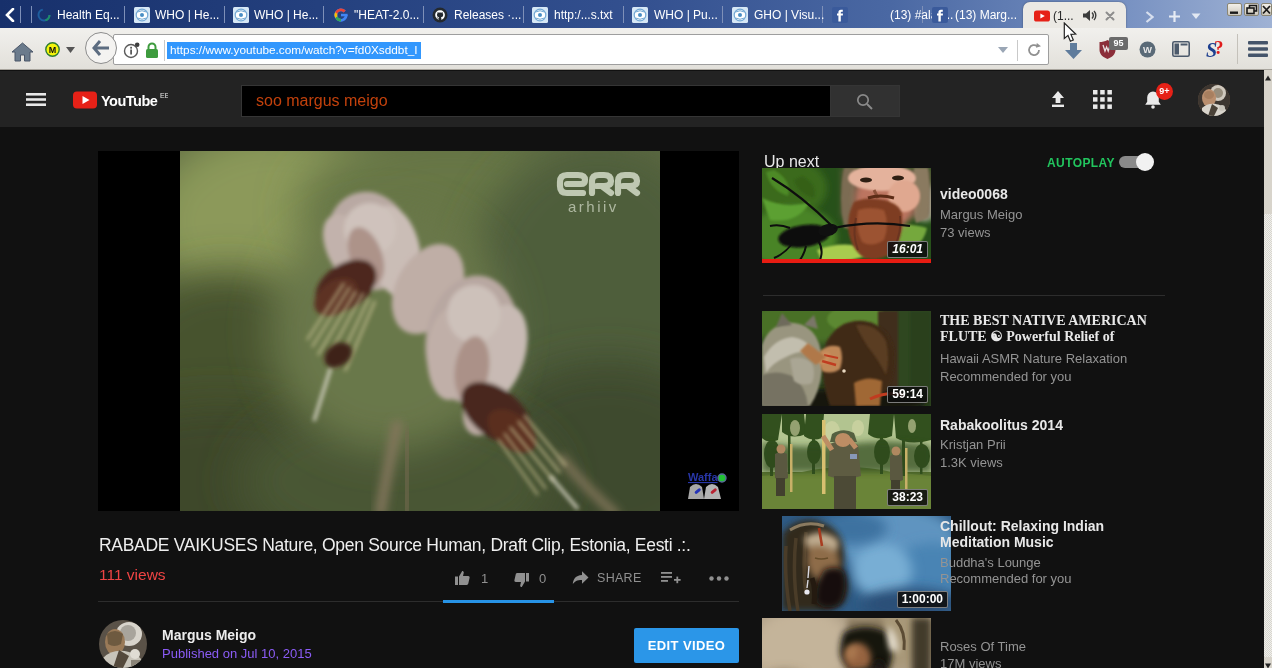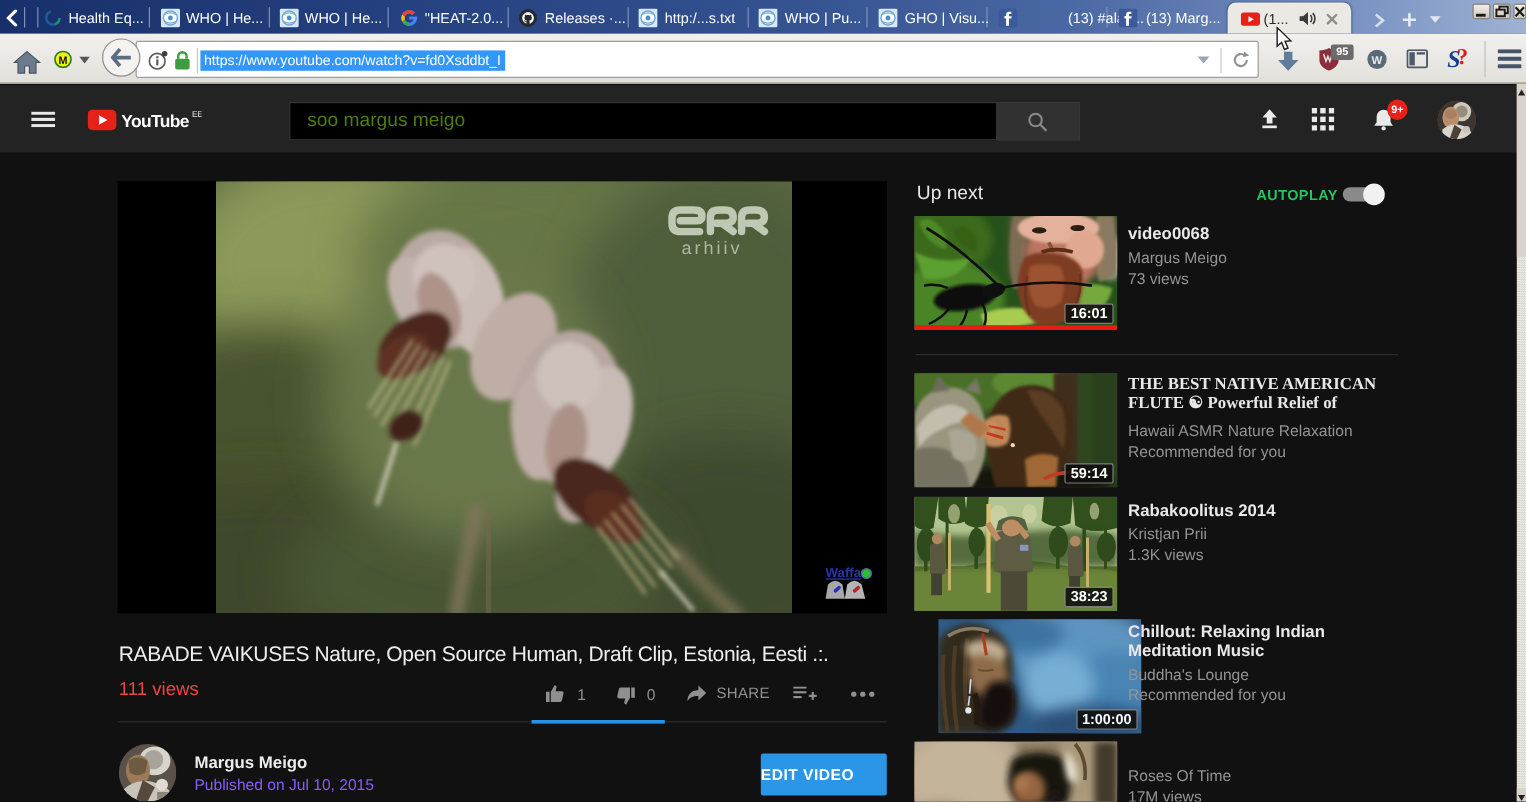--- a/index.html
+++ b/index.html
@@ -17,36 +17,36 @@
   .winbtn { position:absolute; top:3px; width:15px; height:13px; background:linear-gradient(#f2efe9,#cdc8bc); border:1px solid #8a8674; border-radius:2px; color:#1c1c1c; font-size:10px; line-height:11px; text-align:center; font-weight:bold; }
 
   #navbar { left:0; top:28px; width:1272px; height:42px;
     background:linear-gradient(#f1f0ed,#e2e0da); border-bottom:1px solid #a8a49c; }
   #urlbar { position:absolute; left:113px; top:6px; width:936px; height:31px; background:#fff; border:1px solid #9e9e9e; border-radius:2px; }
   #backbtn { position:absolute; left:85px; top:4px; width:32px; height:32px; border-radius:50%; background:#f4f3f1; border:1px solid #8d8d8d; }
   #urlsel { position:absolute; left:53px; top:7px; height:17px; background:#3297fd; color:#fff; font-size:11.8px; line-height:17px; padding:0 3px; white-space:nowrap; }
 
   
   #masthead { left:0; top:71px; width:1272px; height:56px; background:#232323; }
-  #searchbox { position:absolute; left:241px; top:14px; width:590px; height:32px; background:#000; border:1px solid #353535; color:#4d7c0f; font-size:16px; line-height:30px; padding-left:14px; }
+  #searchbox { position:absolute; left:241px; top:14px; width:590px; height:32px; background:#000; border:1px solid #353535; color:#c2410c; font-size:16px; line-height:30px; padding-left:14px; }
   #searchbtn { position:absolute; left:831px; top:14px; width:69px; height:32px; background:#313131; border:1px solid #353535; border-left:none; }
 
   
   #player { left:98px; top:151px; width:641px; height:360px; background:#000; }
   #vtitle { left:99px; top:535px; width:645px; color:#eee; font-size:17.5px; letter-spacing:-0.3px; }
   #vviews { left:99px; top:566px; color:#ef4444; font-size:15.5px; }
   .actgray { color:#909090; }
   #sentiment { left:443px; top:600px; width:111px; height:3px; background:#2793e6; }
   #sepline { left:98px; top:601px; width:641px; height:1px; background:#2d2d2d; }
   #chname { left:162px; top:627px; color:#ededed; font-size:14px; font-weight:bold; }
   #chpub { left:162px; top:646px; color:#8b5cf6; font-size:13px; }
-  #editbtn { left:634px; top:628px; width:105px; height:35px; background:#2b96e8; color:#fff; font-size:13px; font-weight:bold; line-height:35px; letter-spacing:.4px; border-radius:2px; }
+  #editbtn { left:634px; top:628px; width:105px; height:35px; background:#2b96e8; color:#fff; font-size:13px; font-weight:bold; text-align:center; line-height:35px; letter-spacing:.4px; border-radius:2px; }
 
   
-  #upnext { left:764px; top:153px; color:#e8e8e8; font-size:16px; }
+  #upnext { left:764px; top:153px; color:#e8e8e8; font-size:16px;text-decoration:underline; }
   #autoplay { left:1047px; top:156px; color:#22c55e; font-size:12px; font-weight:bold; letter-spacing:.4px; }
   .thumb { position:absolute; left:762px; width:169px; height:95px; background:#333; }
   .dur { position:absolute; right:3px; bottom:3px; background:rgba(14,14,14,.88); color:#fff; font-size:12px; font-weight:bold; padding:0px 4px 1px; border-radius:2px; border:1px solid rgba(160,160,160,.75); }
   .stitle { position:absolute; left:940px; width:228px; color:#e8e8e8; font-size:14px; font-weight:bold; line-height:16px; }
   .schan { position:absolute; left:940px; color:#949494; font-size:13px; }
   #sbsep { left:763px; top:295px; width:402px; height:1px; background:#2d2d2d; }
 
   
 </style>
 </head>
@@ -482,21 +482,21 @@
   <div class="abs" style="left:1264px;top:70px;width:8px;height:598px;background:repeating-conic-gradient(#efefeb 0% 25%, #d8d5ce 0% 50%) 0 0/2px 2px"></div>
   <div class="abs" style="left:1264px;top:70px;width:8px;height:11px;background:#d8d4cb"><svg width="8" height="11" viewBox="0 0 8 11">
         <path d="M4 2.5 L7 7.5 H1 z" fill="#222"></path>
       </svg></div>
   <div class="abs" style="left:1264px;top:81px;width:8px;height:133px;background:#d8d4cb"></div>
   <div class="abs" style="left:1264px;top:657px;width:8px;height:11px;background:#d8d4cb"><svg width="8" height="11" viewBox="0 0 8 11">
         <path d="M4 8.5 L7 3.5 H1 z" fill="#222"></path>
       </svg></div>
   <div class="abs" id="sbsep"></div>
 
-  <div class="abs thumb" id="th1" style="top:180px;">
+  <div class="abs thumb" id="th1" style="top:168px;font-style:italic;">
     <svg width="169" height="95" viewBox="0 0 169 95">
       <defs>
           <filter id="tb3" x="-50%" y="-50%" width="200%" height="200%">
             <feGaussianBlur stdDeviation="3"></feGaussianBlur>
           </filter>
       <filter id="tb6" x="-50%" y="-50%" width="200%" height="200%">
             <feGaussianBlur stdDeviation="6"></feGaussianBlur>
           </filter>
       <filter id="tb1" x="-50%" y="-50%" width="200%" height="200%">
             <feGaussianBlur stdDeviation="1.2"></feGaussianBlur>

